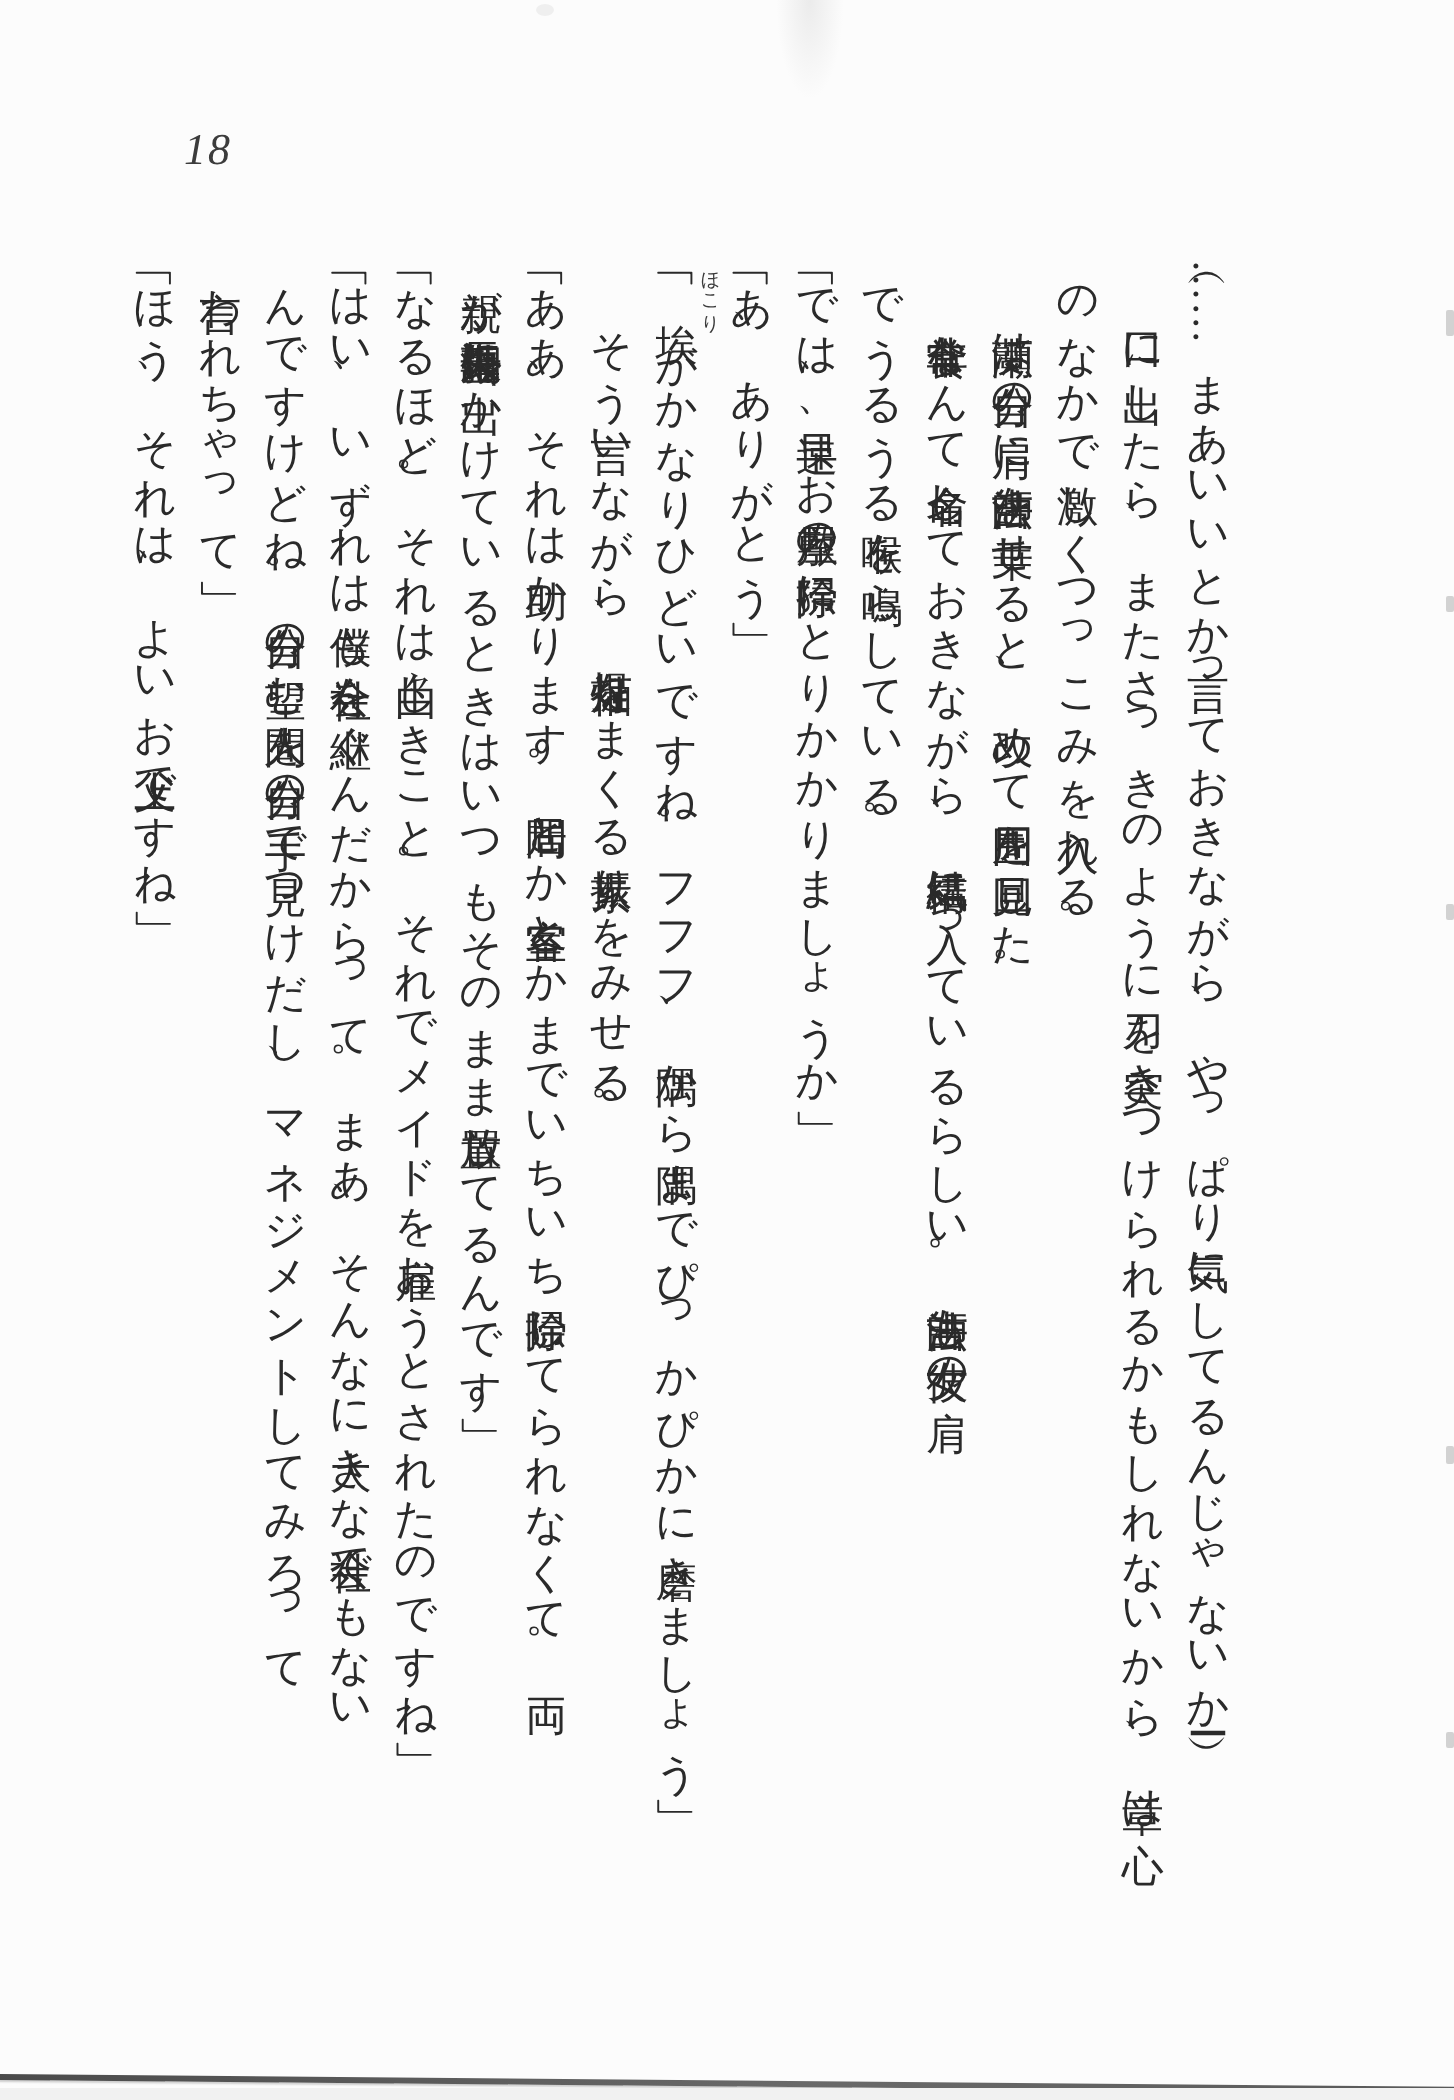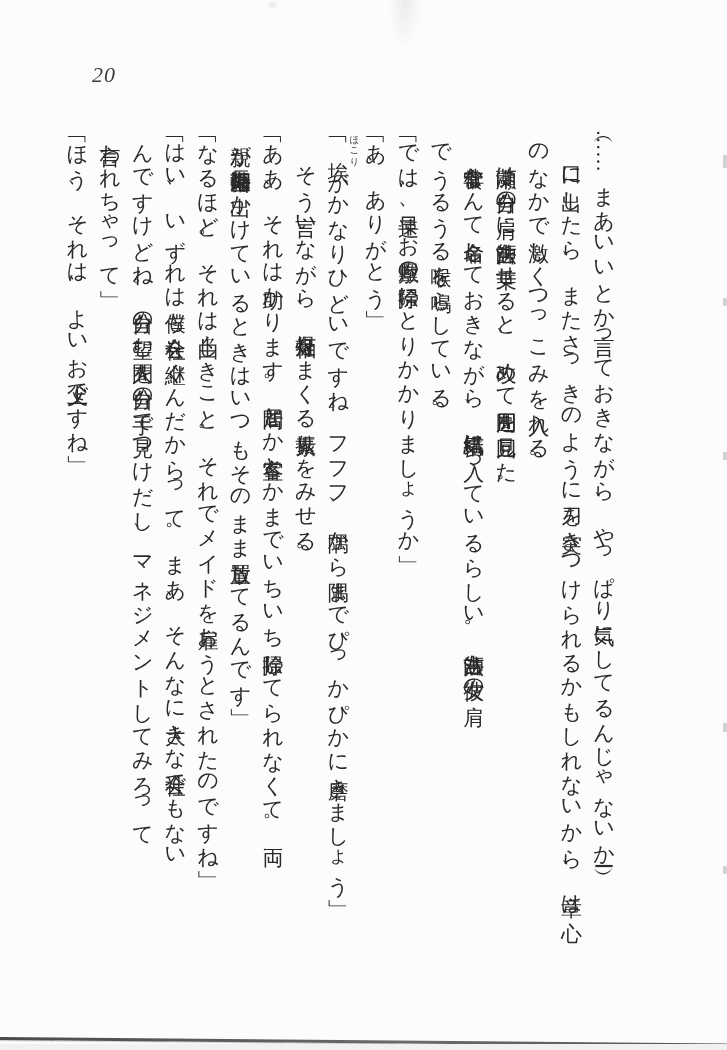--- a/index.html
+++ b/index.html
@@ -94,21 +94,21 @@
     width: 727px;
     height: 6px;
     background: #f1f1f1;
   }
 </style>
 </head>
 <body>
 
 <div class="scan-page">
 
-  <div class="page-number">20</div>
+  <div class="page-number">18</div>
 
   <div class="text-block">
       <div class="tline">（……まあいいとか言っておきながら、やっぱり気にしてるんじゃないかー）</div>
       <div class="tline indent">口に出したら、またさっきのように刀を突きつけられるかもしれないから、章は心</div>
       <div class="tline">のなかで激しくつっこみを入れる。</div>
       <div class="tline indent">蘭瀬は自分の肩に吉法師を乗せると、改めて周囲を見回した。</div>
       <div class="tline indent">非常食なんて命名しておきながら、結構気に入っているらしい。吉法師も彼女の肩</div>
       <div class="tline">でうるうる喉を鳴らしている。</div>
       <div class="tline">「では、早速、お屋敷の掃除にとりかかりましょうか」</div>
       <div class="tline">「あ、ありがとう」</div>

